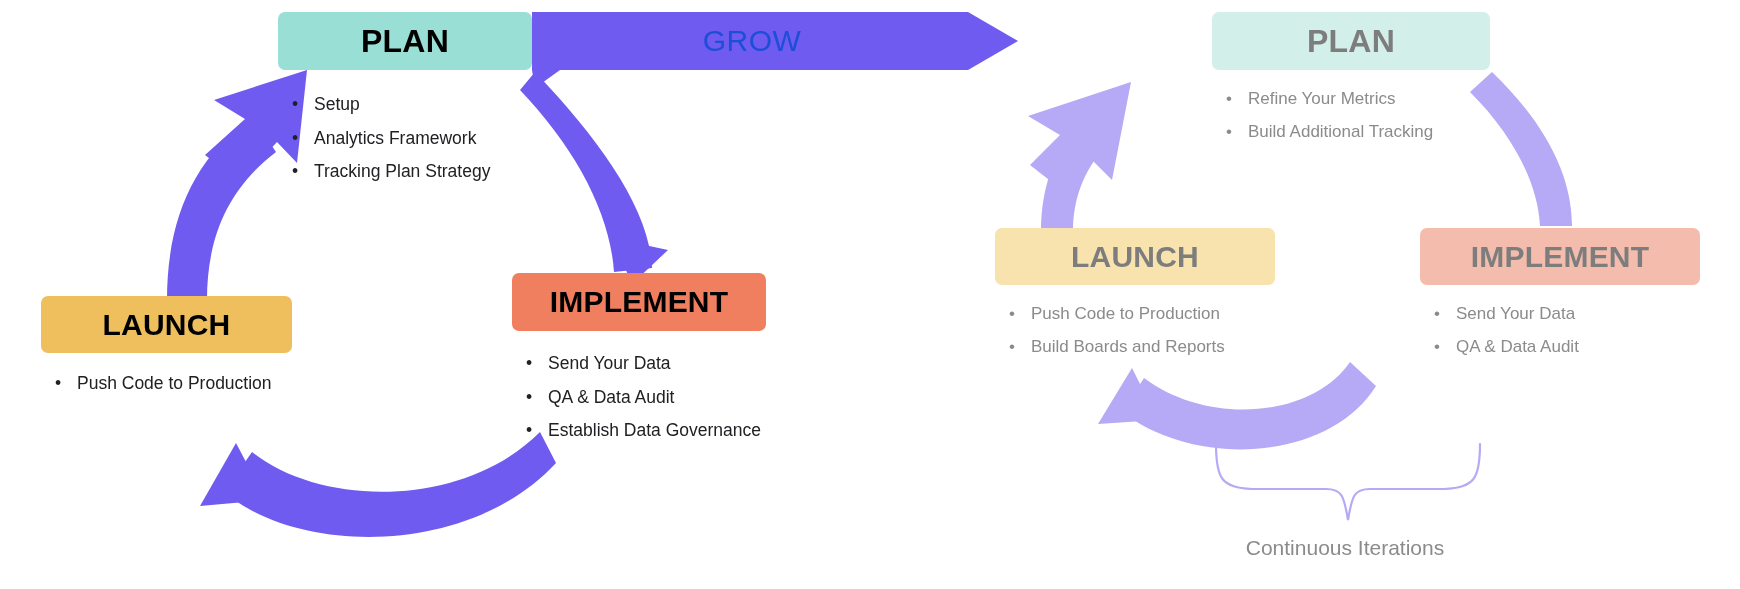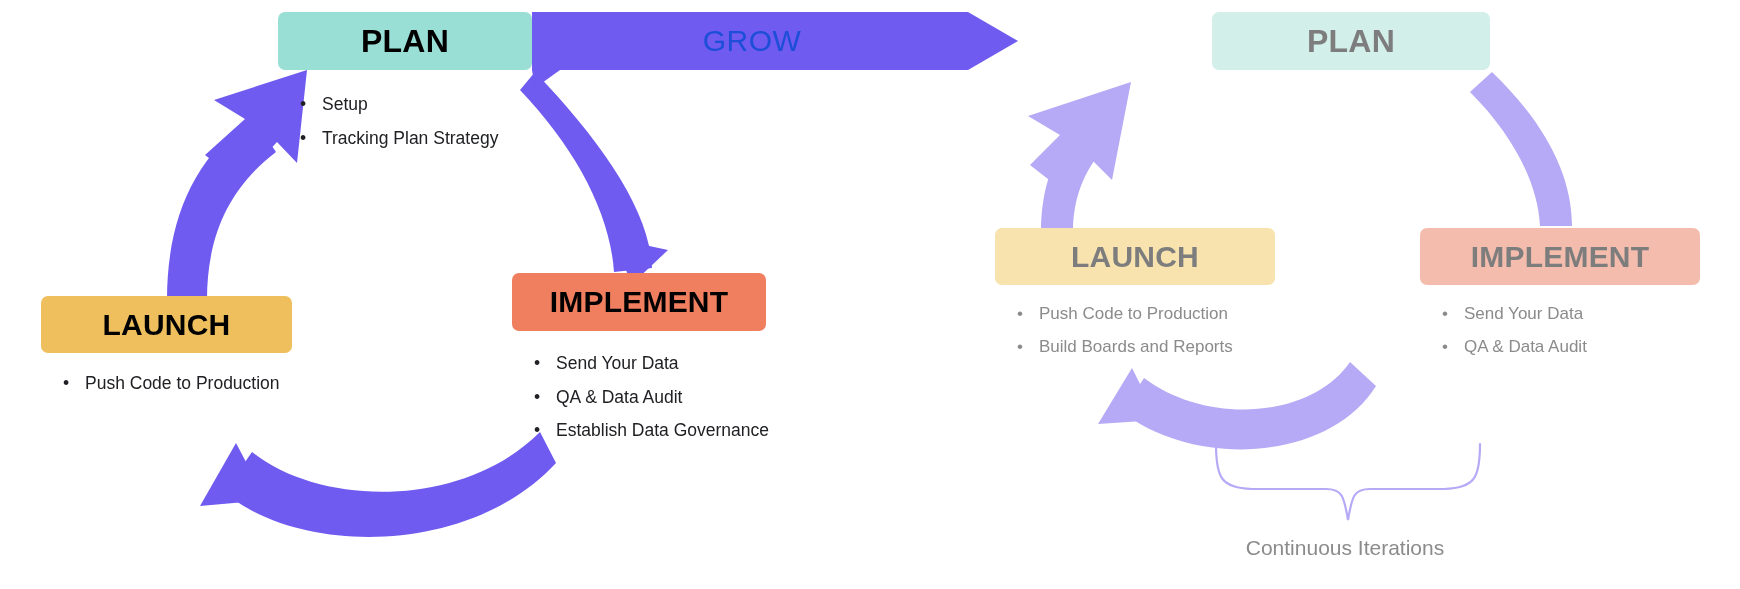--- a/index.html
+++ b/index.html
@@ -23,21 +23,21 @@
     border-radius:7px;
     display:flex;
     align-items:center;
     justify-content:center;
     font-weight:bold;
     letter-spacing:.2px;
     white-space:nowrap;
   }
   .phase ul{
     list-style:none;
-    margin:8px;
+    margin:0;
     padding:0;
   }
   .phase li{
     position:relative;
     padding-left:36px;
     white-space:nowrap;
   }
   .phase li:before{
     content:"\2022";
     position:absolute;
@@ -144,20 +144,21 @@
   </svg>
 
   <div id="grow-banner">
     <div id="grow-label">GROW</div>
   </div>
 
   <div class="phase active" id="plan-left">
     <div class="hdr">PLAN</div>
     <ul>
       <li>Setup</li>
+      <li>Analytics Framework</li>
       <li>Tracking Plan Strategy</li>
     </ul>
   </div>
 
   <div class="phase active" id="implement-left">
     <div class="hdr">IMPLEMENT</div>
     <ul>
       <li>Send Your Data</li>
       <li>QA &amp; Data Audit</li>
       <li>Establish Data Governance</li>
@@ -166,20 +167,24 @@
 
   <div class="phase active" id="launch-left">
     <div class="hdr">LAUNCH</div>
     <ul>
       <li>Push Code to Production</li>
     </ul>
   </div>
 
   <div class="phase faded" id="plan-right">
     <div class="hdr">PLAN</div>
+    <ul>
+      <li>Refine Your Metrics</li>
+      <li>Build Additional Tracking</li>
+    </ul>
   </div>
 
   <div class="phase faded" id="launch-right">
     <div class="hdr">LAUNCH</div>
     <ul>
       <li>Push Code to Production</li>
       <li>Build Boards and Reports</li>
     </ul>
   </div>
 

